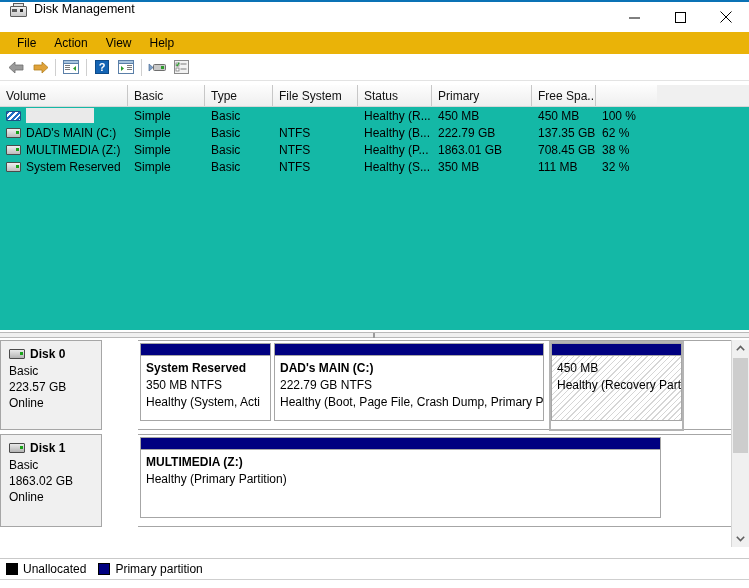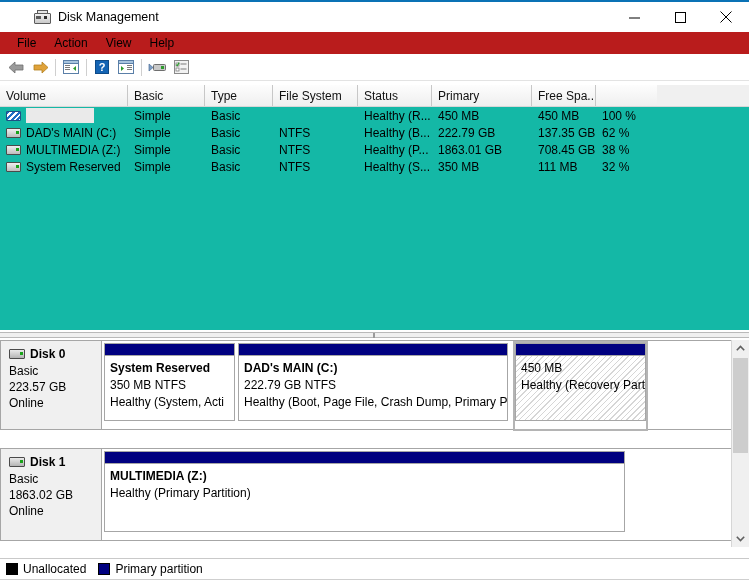--- a/index.html
+++ b/index.html
@@ -7,40 +7,39 @@
     width:749px;height:588px;overflow:hidden;
     font-family:"Liberation Sans", sans-serif;
     font-size:12px;color:#000;background:#fff;
     -webkit-font-smoothing:antialiased;
   }
   .app{position:relative;width:749px;height:588px;background:#fff;}
 
   
   .accentline{height:2px;background:#0a72b5;width:100%;}
   .titlebar{
-    height:30px;background:#ffffff;display:flex;align-items:center;
+    height:30px;background:#ffffff;display:flex;
     position:relative;
-    margin-left:24px;
   }
   .title-ico{width:18px;height:16px;margin-left:9px;margin-right:7px;position:relative;}
   .title-ico .body{
     position:absolute;left:1px;top:4px;width:15px;height:9px;
     background:linear-gradient(#f2f2f2,#c9c9c9);
     border:1px solid #5b5b5b;border-radius:1px;
   }
   .title-ico .slot{position:absolute;left:3px;top:7px;width:5px;height:3px;background:#5b5b5b;}
   .title-ico .led{position:absolute;left:11px;top:7px;width:3px;height:3px;background:#2a2a2a;}
   .title-ico .stand{position:absolute;left:4px;top:1px;width:9px;height:3px;border:1px solid #5b5b5b;border-bottom:none;background:#e4e4e4;}
   .title-text{font-size:12.5px;color:#000;}
   .winbtns{position:absolute;right:0;top:0;display:flex;height:30px;}
   .winbtn{width:46px;height:30px;display:flex;align-items:center;justify-content:center;}
   .winbtn svg{display:block;}
 
   
-  .menubar{height:22px;display:flex;align-items:center;padding-left:8px;background:#b91c1c;}
+  .menubar{height:22px;display:flex;align-items:center;padding-left:8px;background:#eab308;}
   .menu-item{font-size:12px;padding:2px 9px;color:#000;}
 
   
   .toolbar{height:26px;display:flex;align-items:center;padding-left:4px;background:#fff;
            border-bottom:1px solid #e3e3e3;}
   .tb-btn{width:24px;height:22px;display:flex;align-items:center;justify-content:center;}
   .tb-sep{width:1px;height:17px;background:#cfcfcf;margin:0 3px;}
 
   
   .list{position:absolute;left:0;top:85px;width:749px;height:245px;background:#14b8a6;}
@@ -70,21 +69,21 @@
 
   
   .splitter{position:absolute;left:0;top:330px;width:749px;height:10px;background:#fff;}
   .splitter .l1{position:absolute;top:2px;left:0;width:749px;height:1px;background:#b9b9b9;}
   .splitter .l2{position:absolute;top:3px;left:0;width:749px;height:4px;background:#f0f0f0;}
   .splitter .l3{position:absolute;top:7px;left:0;width:749px;height:1px;background:#b9b9b9;}
   .splitter .grip{position:absolute;top:3px;left:373px;width:2px;height:5px;background:#9a9a9a;}
 
   
   .gpane{position:absolute;left:0;top:340px;width:749px;height:207px;background:#fff;overflow:hidden;}
-  .diskrow{position:relative;display:flex;background:#fff;}
+  .diskrow{position:relative;display:flex;background:#fff;gap:36px;}
   .diskinfo{
     width:102px;flex:0 0 102px;background:#f0f0f0;border:1px solid #a6a6a6;
     box-sizing:border-box;padding:6px 0 0 8px;
   }
   .diskinfo .dtitle{display:flex;align-items:center;font-weight:bold;font-size:12px;margin-bottom:2px;}
   .diskicon{width:14px;height:8px;margin-right:5px;border:1px solid #4a4a4a;border-radius:1px;
             background:linear-gradient(#e9e9e9,#b4b4b4);position:relative;}
   .diskicon:after{content:"";position:absolute;right:1px;top:2px;width:3px;height:3px;background:#19a319;}
   .diskinfo .dline{font-size:12px;line-height:16px;}
 
@@ -338,21 +337,21 @@
           <div class="bodybox" style="height:66px">
             <div class="l b"></div>
             <div class="l">450 MB</div>
             <div class="l">Healthy (Recovery Part</div>
           </div>
         </div>
 
       </div>
     </div>
 
-    <div class="diskrow" style="height:93px;margin-top:18px">
+    <div class="diskrow" style="height:93px;margin-top:4px">
       <div class="diskinfo">
         <div class="dtitle">
           <span class="diskicon"></span>
           <span>Disk 1</span>
         </div>
         <div class="dline">Basic</div>
         <div class="dline">1863.02 GB</div>
         <div class="dline">Online</div>
       </div>
       <div class="parts" style="height:93px">

